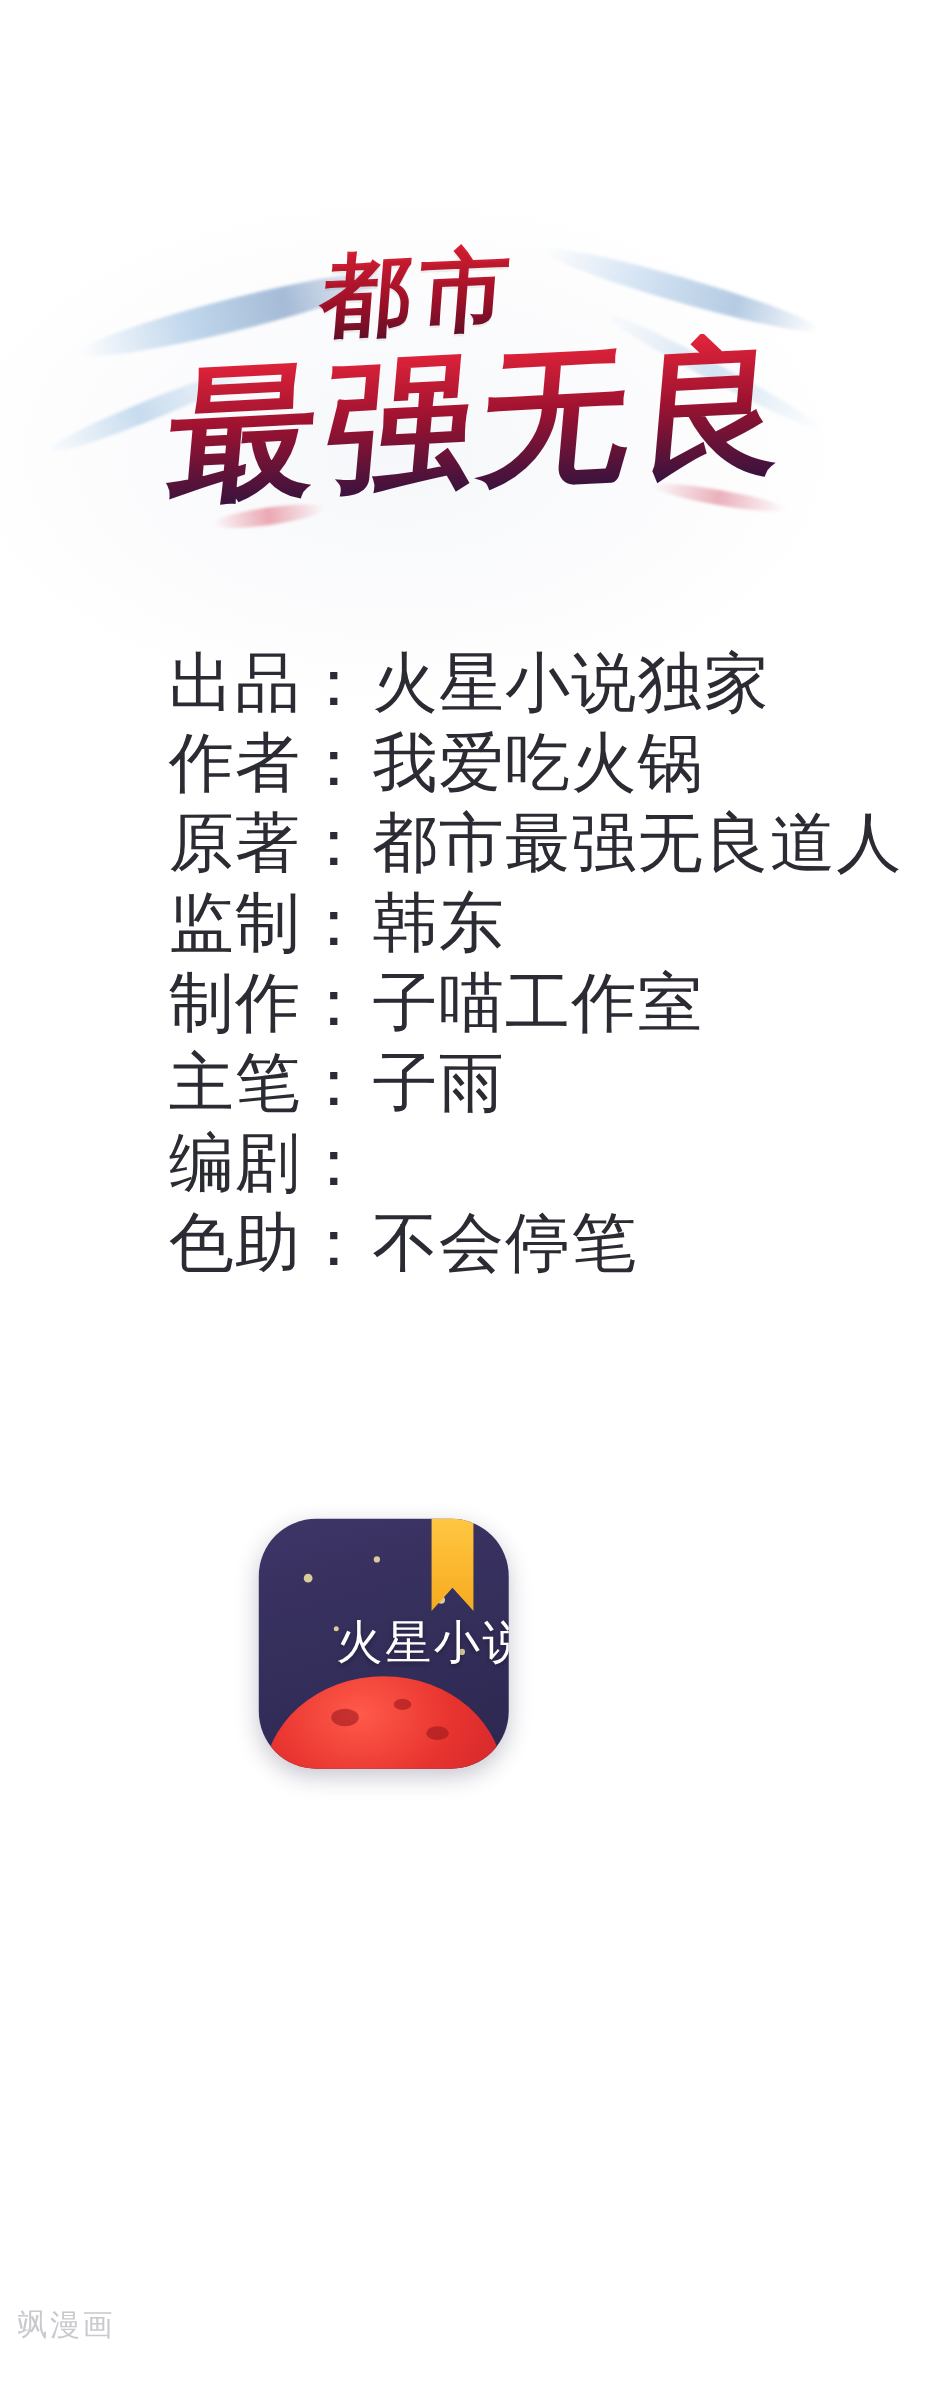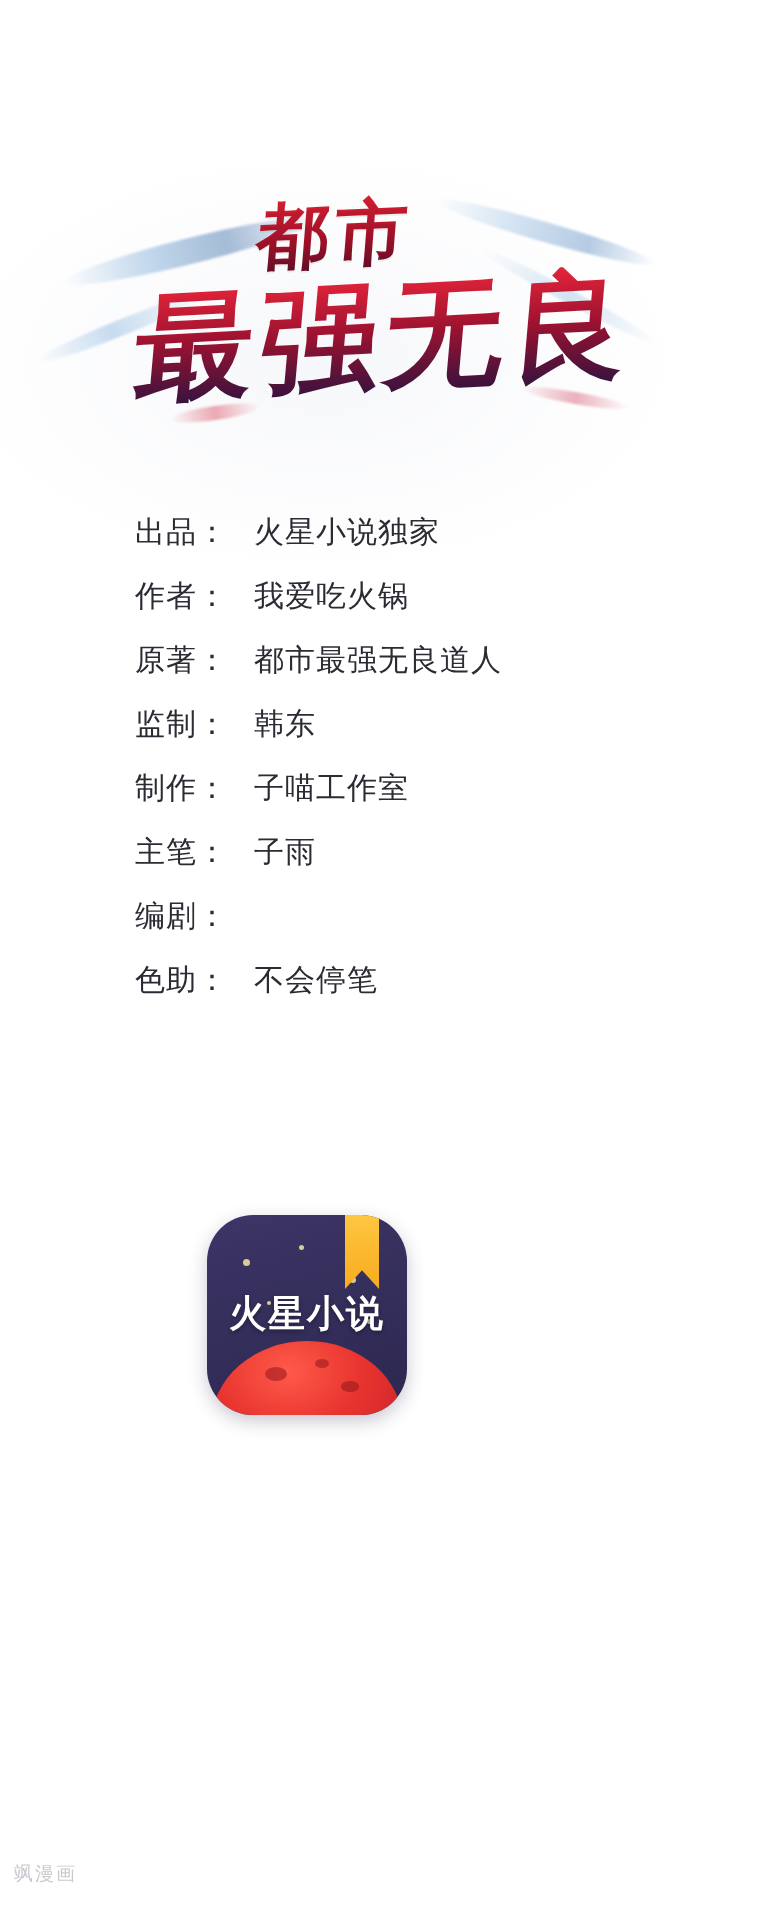--- a/index.html
+++ b/index.html
@@ -124,30 +124,30 @@
     left: 0;
     top: 512px;
     width: 760px;
   }
   .credit-row {
     display: flex;
     align-items: baseline;
     justify-content: flex-start;
     padding-left: 135px;
     height: 64px;
-    font-size: 30px;
+    font-size: 52px;
     color: #2b2b33;
     letter-spacing: 1px;
   }
   .credit-label {
     white-space: nowrap;
   }
   .credit-value {
     white-space: nowrap;
-    margin-left: 26px;
+    margin-left: 4px;
   }
 
   
   .app-badge {
     position: absolute;
     left: 207px;
     top: 1215px;
     width: 200px;
     height: 200px;
     border-radius: 46px;
@@ -193,33 +193,34 @@
   .c1 { left: 54px; top: 26px; width: 22px; height: 14px; }
   .c2 { left: 104px; top: 18px; width: 14px; height: 9px; }
   .c3 { left: 130px; top: 40px; width: 18px; height: 11px; }
   .badge-text {
     position: absolute;
     left: 0;
     top: 74px;
     width: 200px;
     text-align: center;
     font-family: "Liberation Serif", serif;
-    font-weight: bold;
+    font-weight: normal;
     font-size: 37px;
     letter-spacing: 2px;
     color: #ffffff;
     text-shadow: 0 2px 4px rgba(0,0,0,.35);
+    padding-left: 40px;
   }
 
   
   .watermark {
     position: absolute;
     left: 14px;
-    bottom: 18px;
-    font-size: 19px;
+    bottom: 29px;
+    font-size: 24px;
     color: #c9c9cf;
     letter-spacing: 2px;
     font-family: Liberation Serif, serif;
   }
 </style>
 </head>
 <body>
 
 <div class="page">
 

